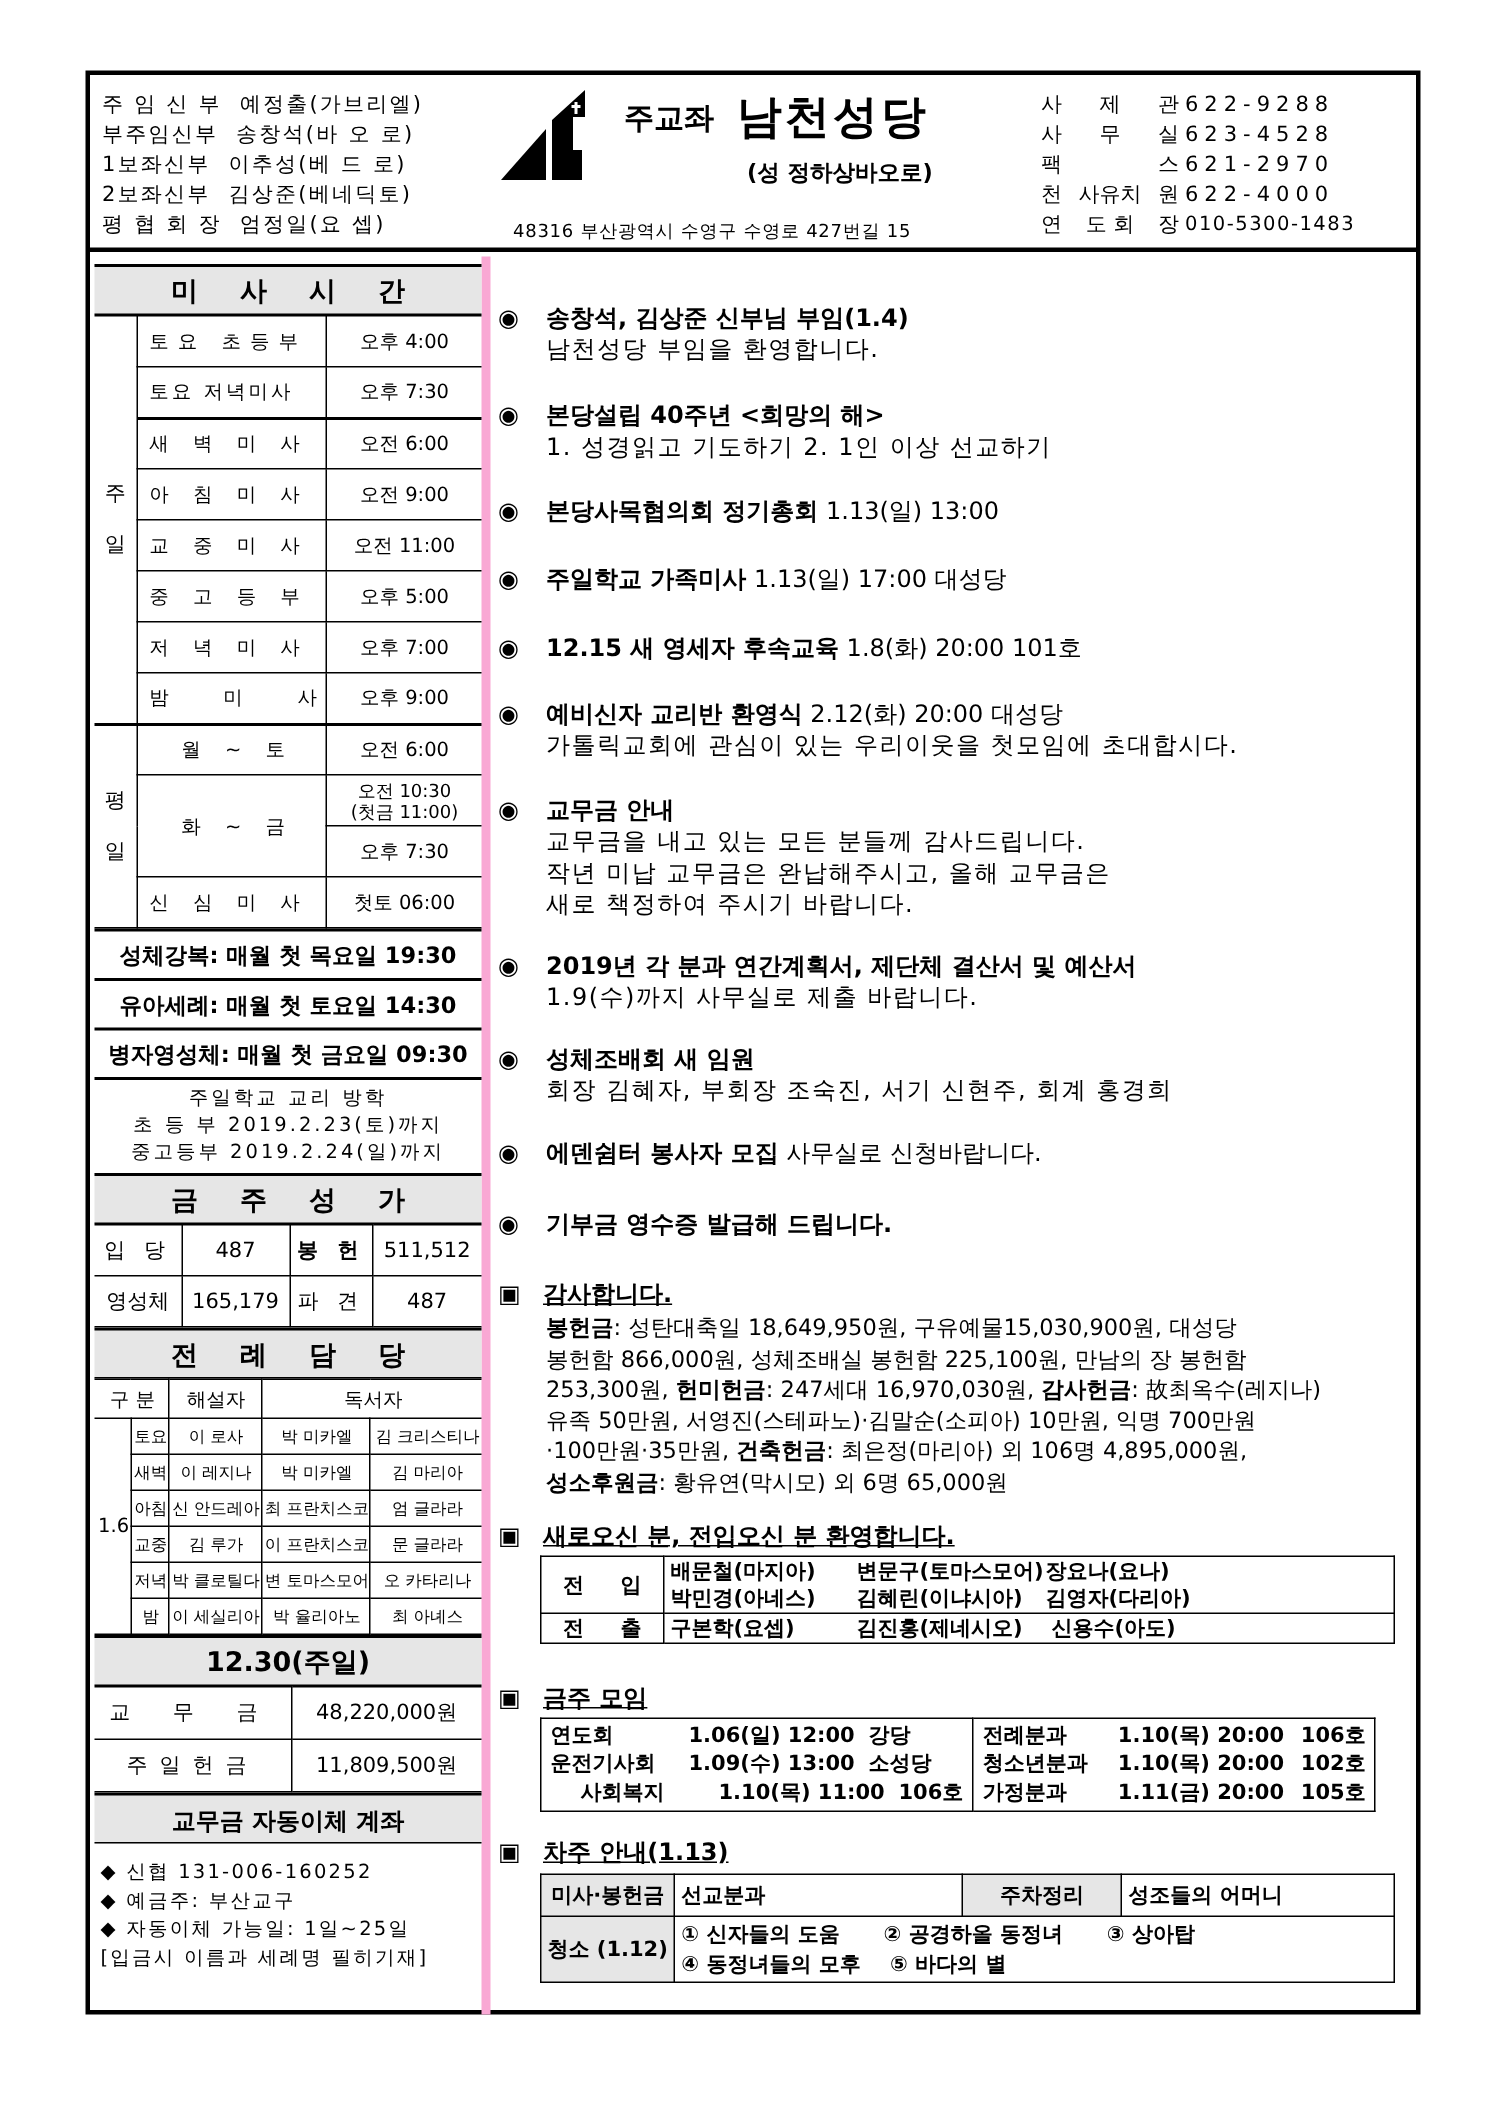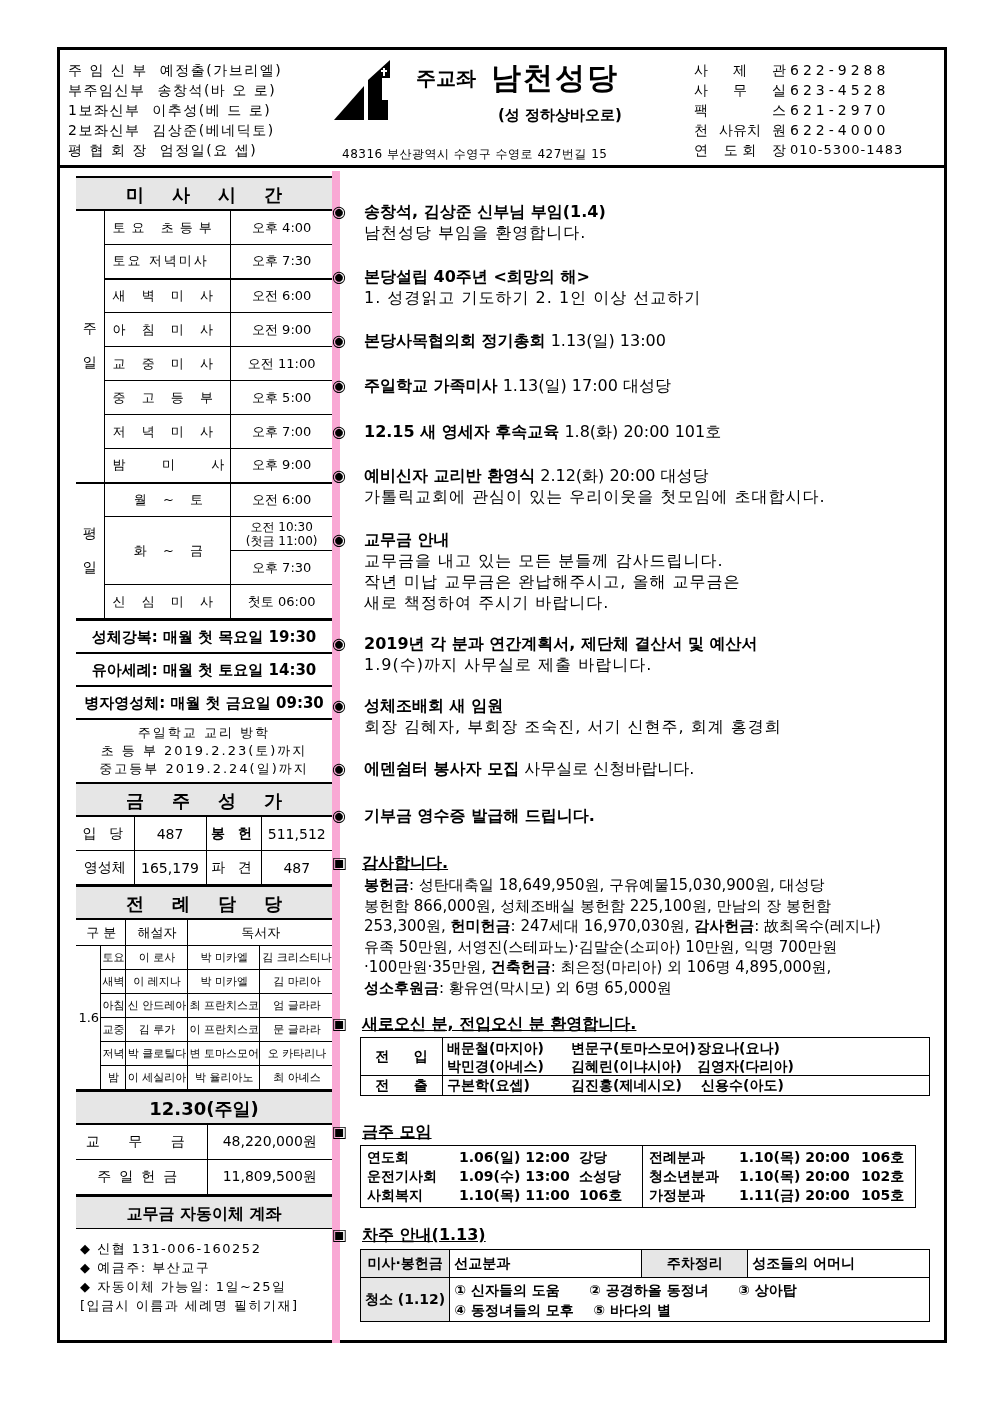--- a/index.html
+++ b/index.html
@@ -18,21 +18,21 @@
   .title-main { font-size: 30px; font-weight: bold; letter-spacing: 2px; vertical-align: middle; margin-left: 10px; }
   .title-sub { position: absolute; left: 438px; top: 56px; font-size: 15px; font-weight: bold; white-space: nowrap; }
   .address { position: absolute; left: 282px; top: 96px; font-size: 12px; white-space: nowrap; letter-spacing: 0.5px; }
   .contacts { position: absolute; left: 634px; top: 10px; font-size: 14px; line-height: 20px; }
   .contacts .row { display: flex; white-space: nowrap; }
   .contacts .lbl { width: 96px; display: flex; justify-content: space-between; padding-right: 4px; }
   .contacts .val { letter-spacing: 4px; }
   .contacts .val.small { letter-spacing: 1px; font-size: 13px; }
 
   
-  .left { position: absolute; left: 16px; top: 121px; width: 264px; height: 1172px; border-right: 8px solid #f9a8d4; }
+  .left { position: absolute; left: 3px; top: 121px; width: 264px; height: 1172px; border-right: 6px solid #f9a8d4; }
   .sec-head { background: #e6e6e6; font-weight: bold; text-align: center; border-bottom: 1px solid #000; }
   table.mass { border-collapse: collapse; width: 100%; font-size: 13px; }
   table.mass td { border: 1px solid #000; height: 34px; text-align: center; }
   table.mass td.side { width: 28px; font-size: 14px; border-left: none; }
   table.mass td.name { text-align: left; padding-left: 8px; letter-spacing: 6px; width: 117px; }
   table.mass td.name.c { text-align: center; }
   table.mass td.time { border-right: none; }
   table.mass tr.thick td { border-top: 2px solid #000; }
   .special { font-weight: bold; font-size: 15px; text-align: center; height: 33px; line-height: 32px; border-top: 2px solid #000; white-space: nowrap; }
   .school { border-top: 2px solid #000; text-align: center; font-size: 13px; line-height: 18px; padding: 4px 0; letter-spacing: 2px; }
@@ -405,21 +405,21 @@
                 <span style="width:92px;">연도회</span>
                 <span style="width:120px;">1.06(일) 12:00</span>
                 <span>강당</span>
               </div>
         <div style="display:flex;">
                 <span style="width:92px;">운전기사회</span>
                 <span style="width:120px;">1.09(수) 13:00</span>
                 <span>소성당</span>
               </div>
         <div style="display:flex;">
-                <span style="width:92px;">사회복지</span>
+                <span style="width:92px;margin-left:20px;">사회복지</span>
                 <span style="width:120px;">1.10(목) 11:00</span>
                 <span>106호</span>
               </div>
       </td>
             <td style="line-height:19px;padding:2px 6px;">
         <div style="display:flex;">
                 <span style="width:90px;">전례분과</span>
                 <span style="width:122px;">1.10(목) 20:00</span>
                 <span>106호</span>
               </div>

